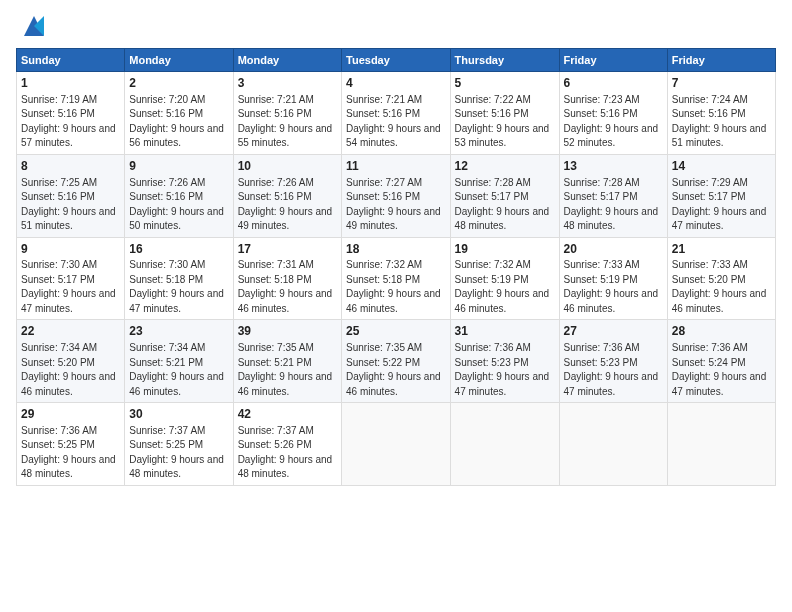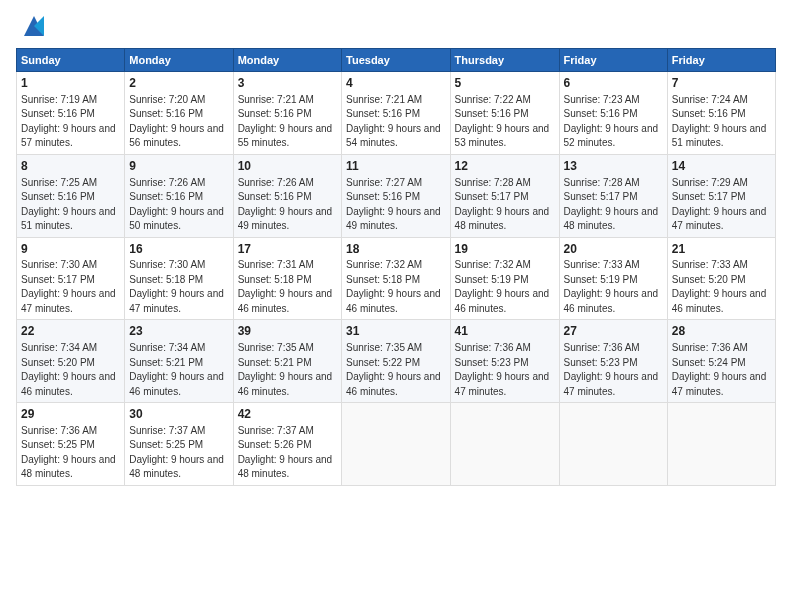--- a/index.html
+++ b/index.html
@@ -232,25 +232,25 @@
           </td>
           <td>
             <span class="day-number">23</span>
             <div class="day-info">Sunrise: 7:34 AM<br>Sunset: 5:21 PM<br>Daylight: 9 hours and 46 minutes.</div>
           </td>
           <td>
             <span class="day-number">39</span>
             <div class="day-info">Sunrise: 7:35 AM<br>Sunset: 5:21 PM<br>Daylight: 9 hours and 46 minutes.</div>
           </td>
           <td>
+            <span class="day-number">25</span>
+            <div class="day-info">Sunrise: 7:35 AM<br>Sunset: 5:22 PM<br>Daylight: 9 hours and 46 minutes.</div>
+          </td>
+          <td>
             <span class="day-number">31</span>
-            <div class="day-info">Sunrise: 7:35 AM<br>Sunset: 5:22 PM<br>Daylight: 9 hours and 46 minutes.</div>
-          </td>
-          <td>
-            <span class="day-number">41</span>
             <div class="day-info">Sunrise: 7:36 AM<br>Sunset: 5:23 PM<br>Daylight: 9 hours and 47 minutes.</div>
           </td>
           <td>
             <span class="day-number">27</span>
             <div class="day-info">Sunrise: 7:36 AM<br>Sunset: 5:23 PM<br>Daylight: 9 hours and 47 minutes.</div>
           </td>
           <td>
             <span class="day-number">28</span>
             <div class="day-info">Sunrise: 7:36 AM<br>Sunset: 5:24 PM<br>Daylight: 9 hours and 47 minutes.</div>
           </td>

